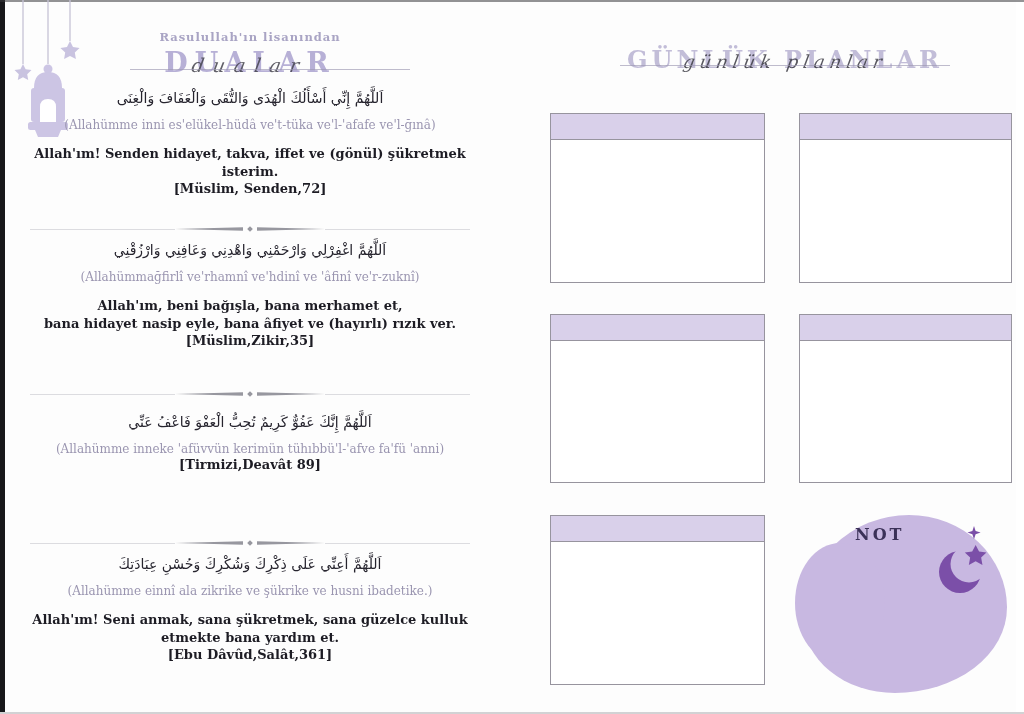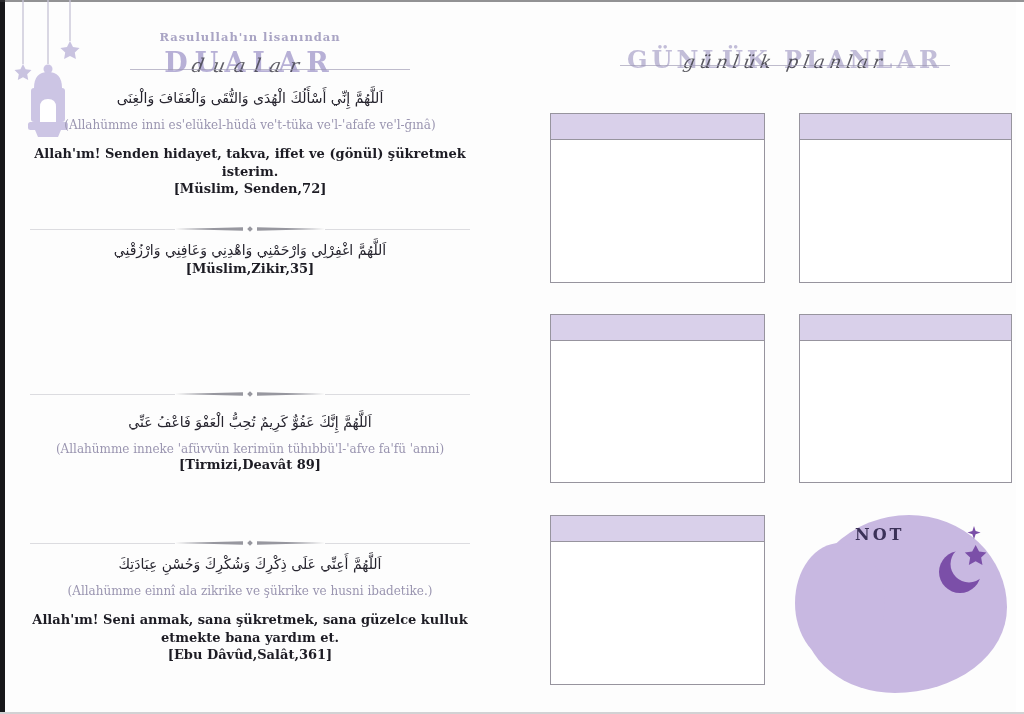--- a/index.html
+++ b/index.html
@@ -112,20 +112,23 @@
     <div class="divider" style="top:227px;">
       <span class="line"></span>
         <span class="taper-l"></span>
         <span class="dot"></span>
         <span class="taper-r"></span>
         <span class="line"></span>
     </div>
 
     <div class="prayer" style="top:240px;">
       <div class="arabic">اَللَّهُمَّ اغْفِرْلِي وَارْحَمْنِي وَاهْدِنِي وَعَافِنِي وَارْزُقْنِي</div>
+      <div class="translit">(Allahümmağfirlî ve'rhamnî ve'hdinî ve 'âfinî ve'r-zuknî)</div>
+      <div class="translation">Allah'ım, beni bağışla, bana merhamet et,
+bana hidayet nasip eyle, bana âfiyet ve (hayırlı) rızık ver.</div>
       <div class="source">[Müslim,Zikir,35]</div>
     </div>
 
     <div class="divider" style="top:392px;">
       <span class="line"></span>
         <span class="taper-l"></span>
         <span class="dot"></span>
         <span class="taper-r"></span>
         <span class="line"></span>
     </div>

